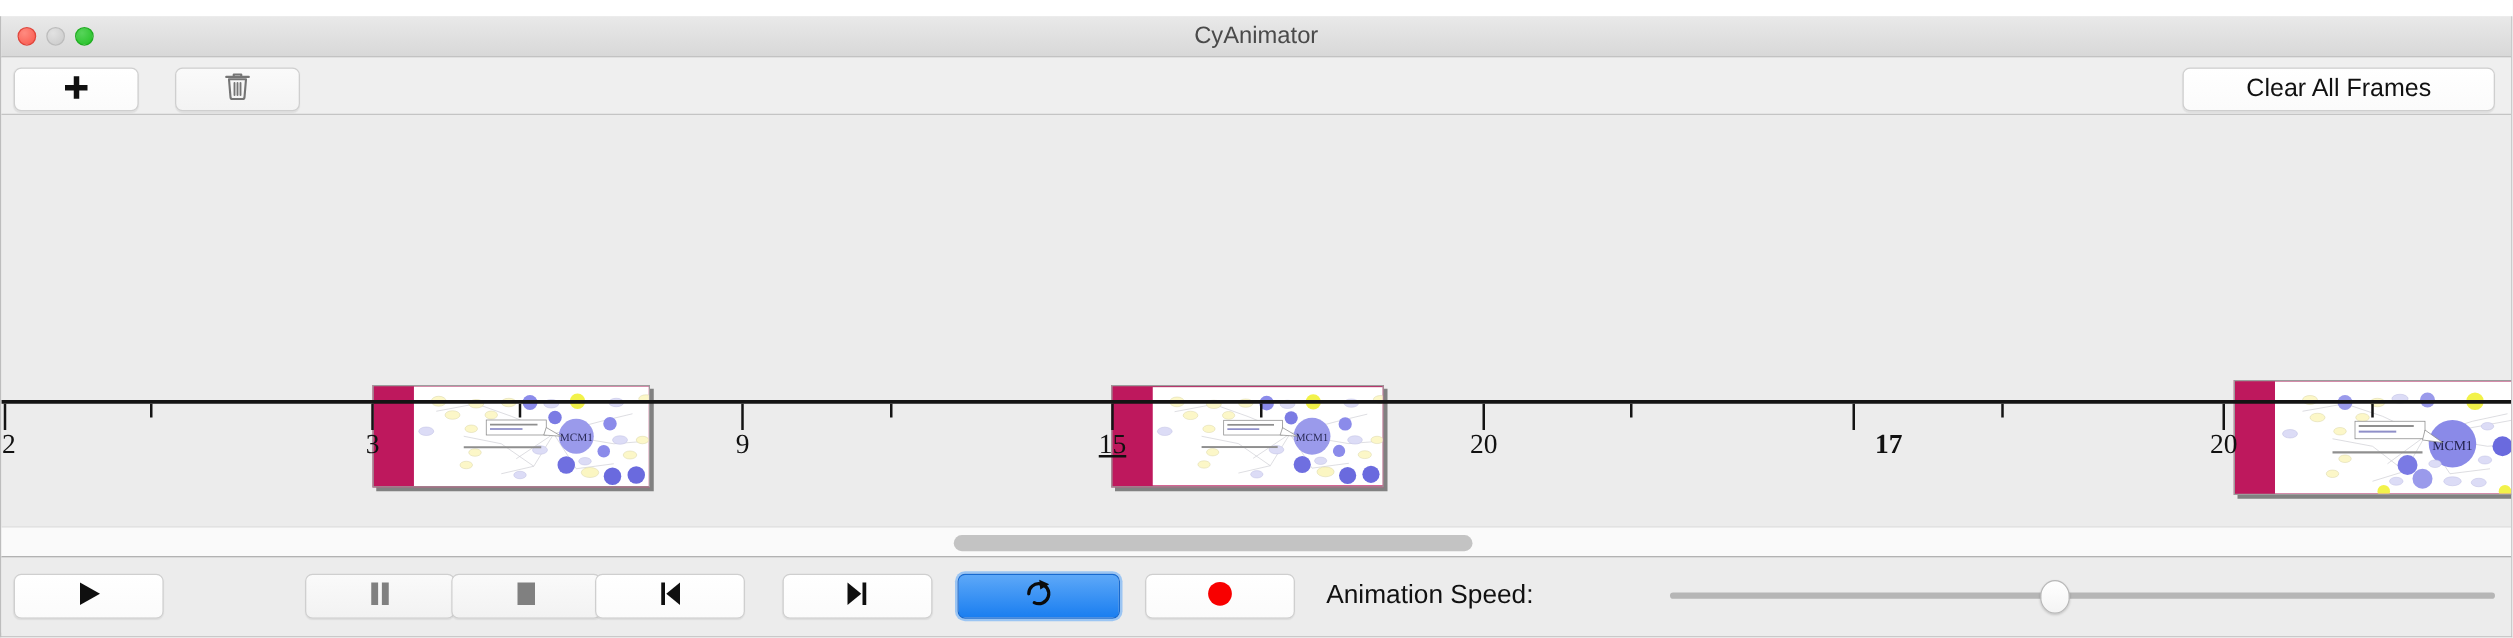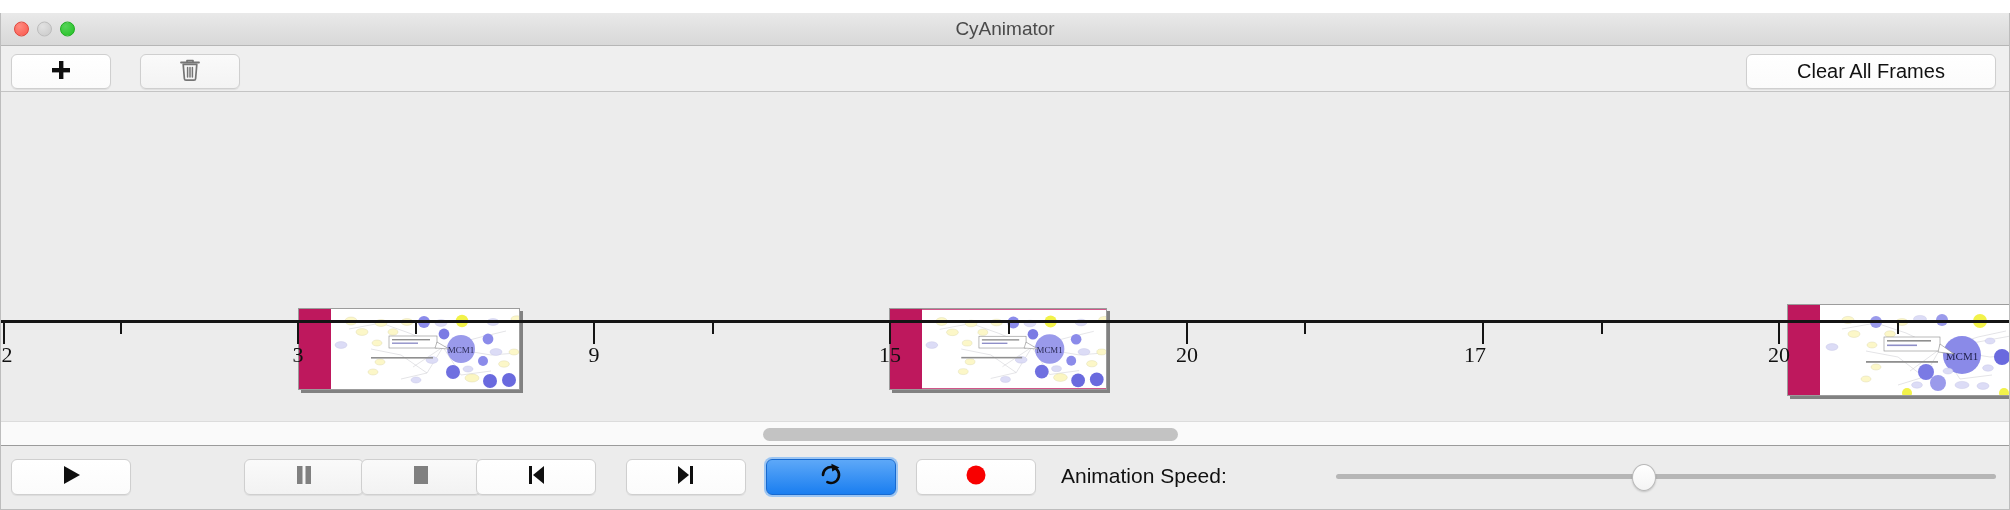--- a/index.html
+++ b/index.html
@@ -491,23 +491,23 @@
       <div class="tick major" style="left:1185px;"></div>
       <div class="tick minor" style="left:1303px;"></div>
       <div class="tick major" style="left:1481px;"></div>
       <div class="tick minor" style="left:1600px;"></div>
       <div class="tick major" style="left:1777px;"></div>
       <div class="tick minor" style="left:1896px;"></div>
 
       <div class="tick-label" style="left:6px;">2</div>
       <div class="tick-label" style="left:297px;">3</div>
       <div class="tick-label" style="left:593px;">9</div>
-      <div class="tick-label" style="left:889px;">15</div>
+      <div class="tick-label" style="left:889px;text-decoration:underline;">15</div>
       <div class="tick-label" style="left:1186px;">20</div>
-      <div class="tick-label" style="left:1474px;">17</div>
+      <div class="tick-label" style="left:1510px;font-weight:bold;">17</div>
       <div class="tick-label" style="left:1778px;">20</div>
 
     </div>
 
     <div class="scroll-track">
       <div class="scroll-thumb"></div>
     </div>
 
     <div class="transport">
 

